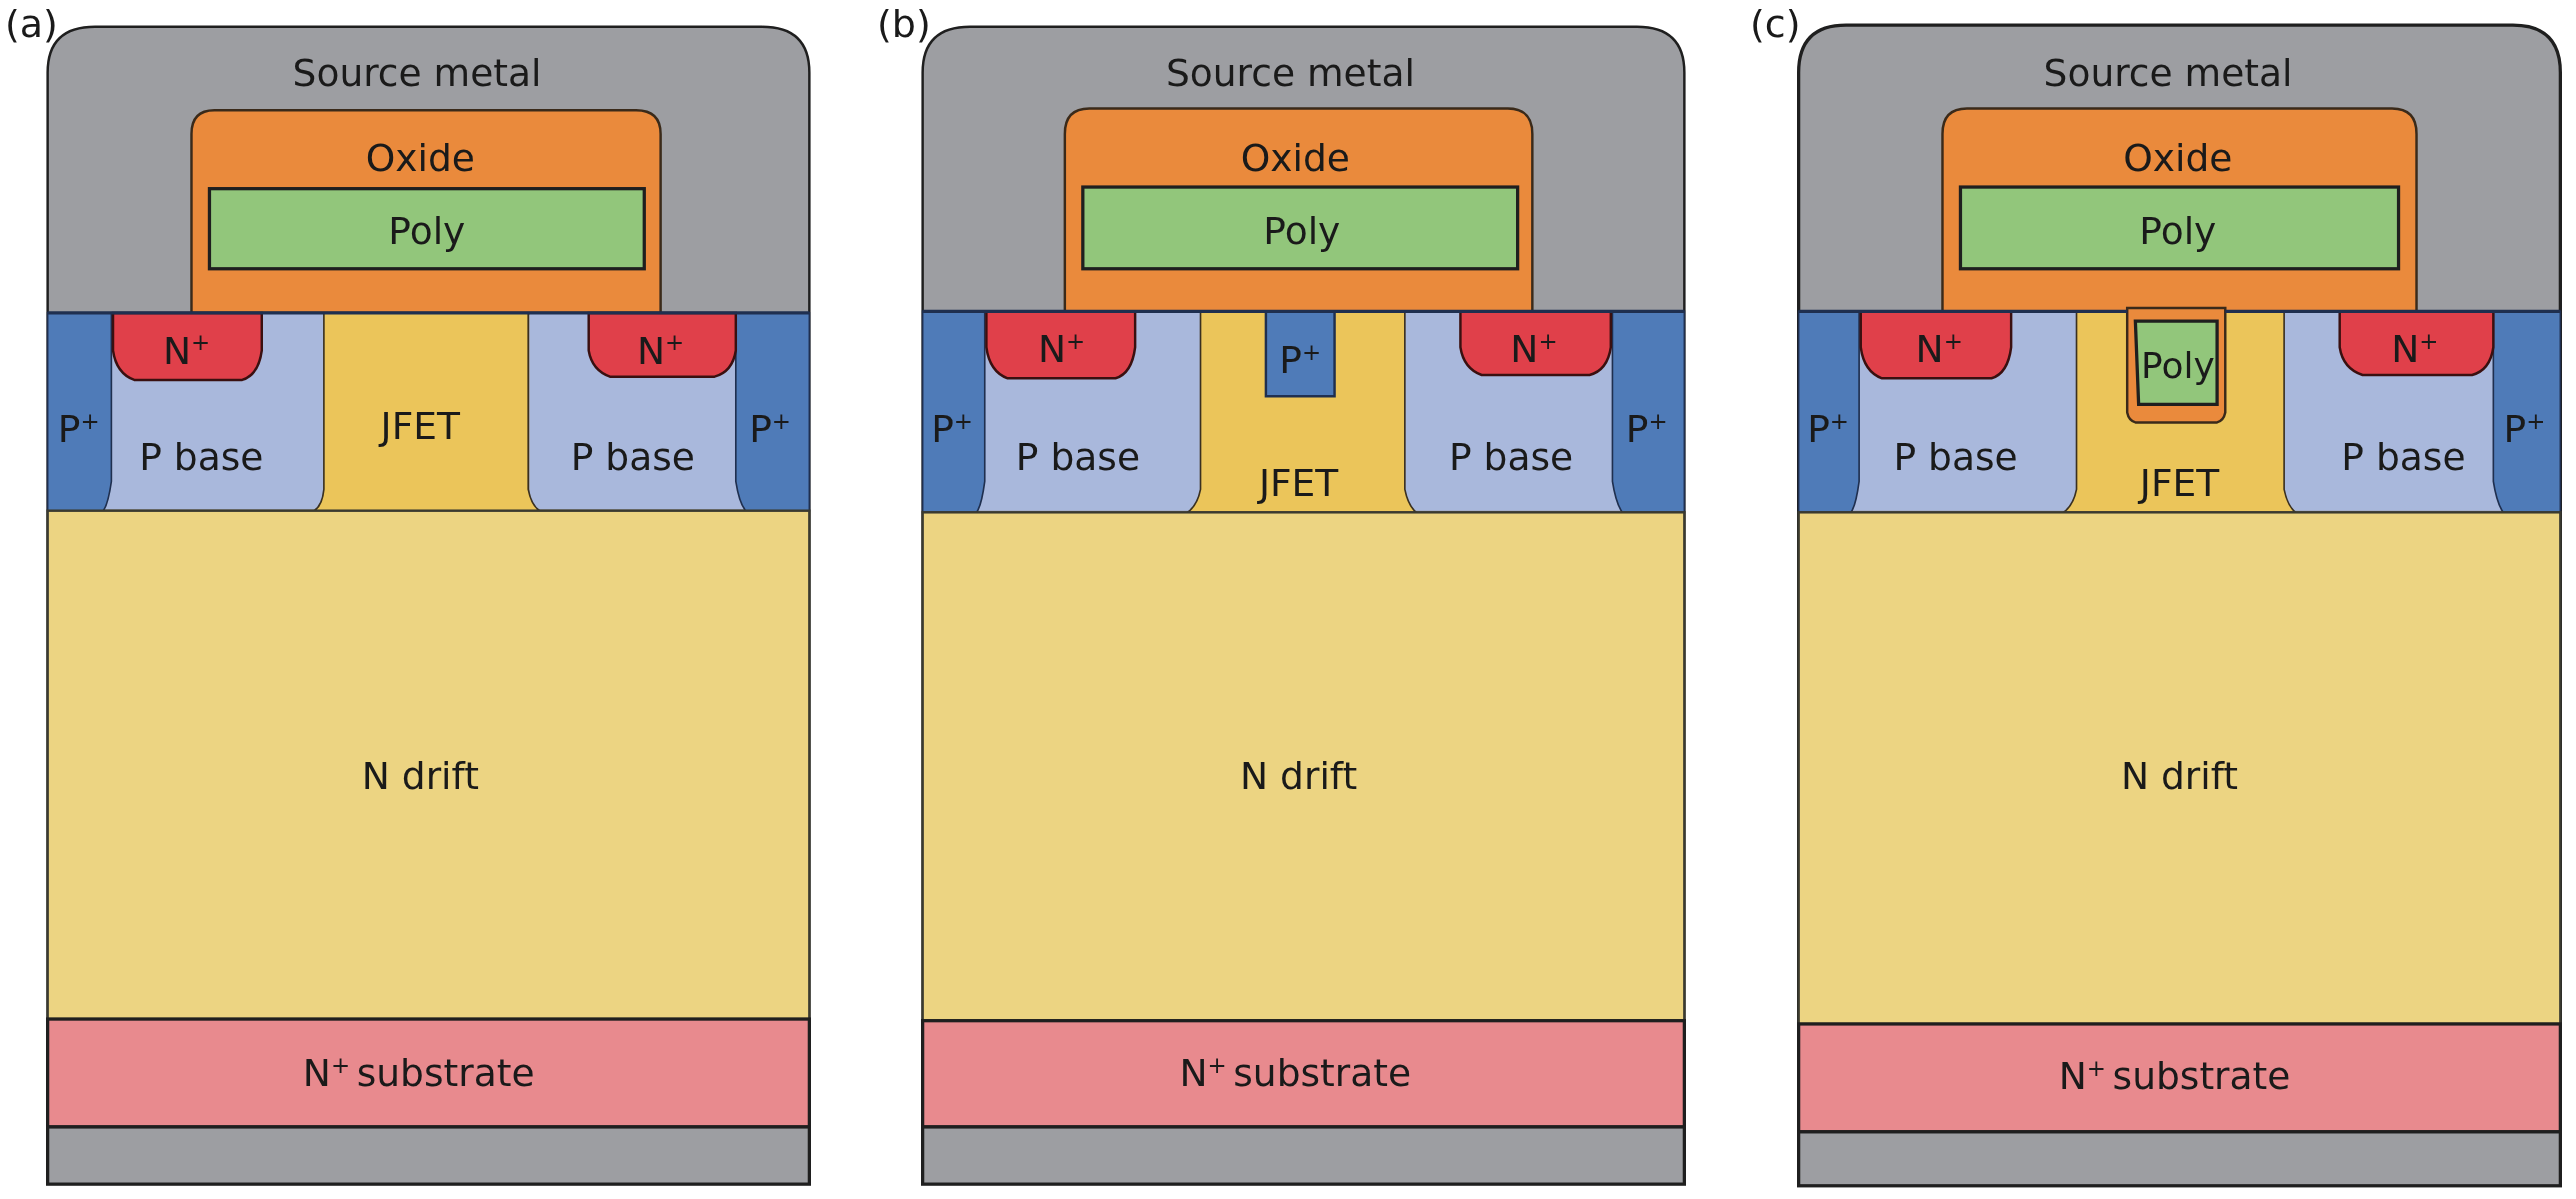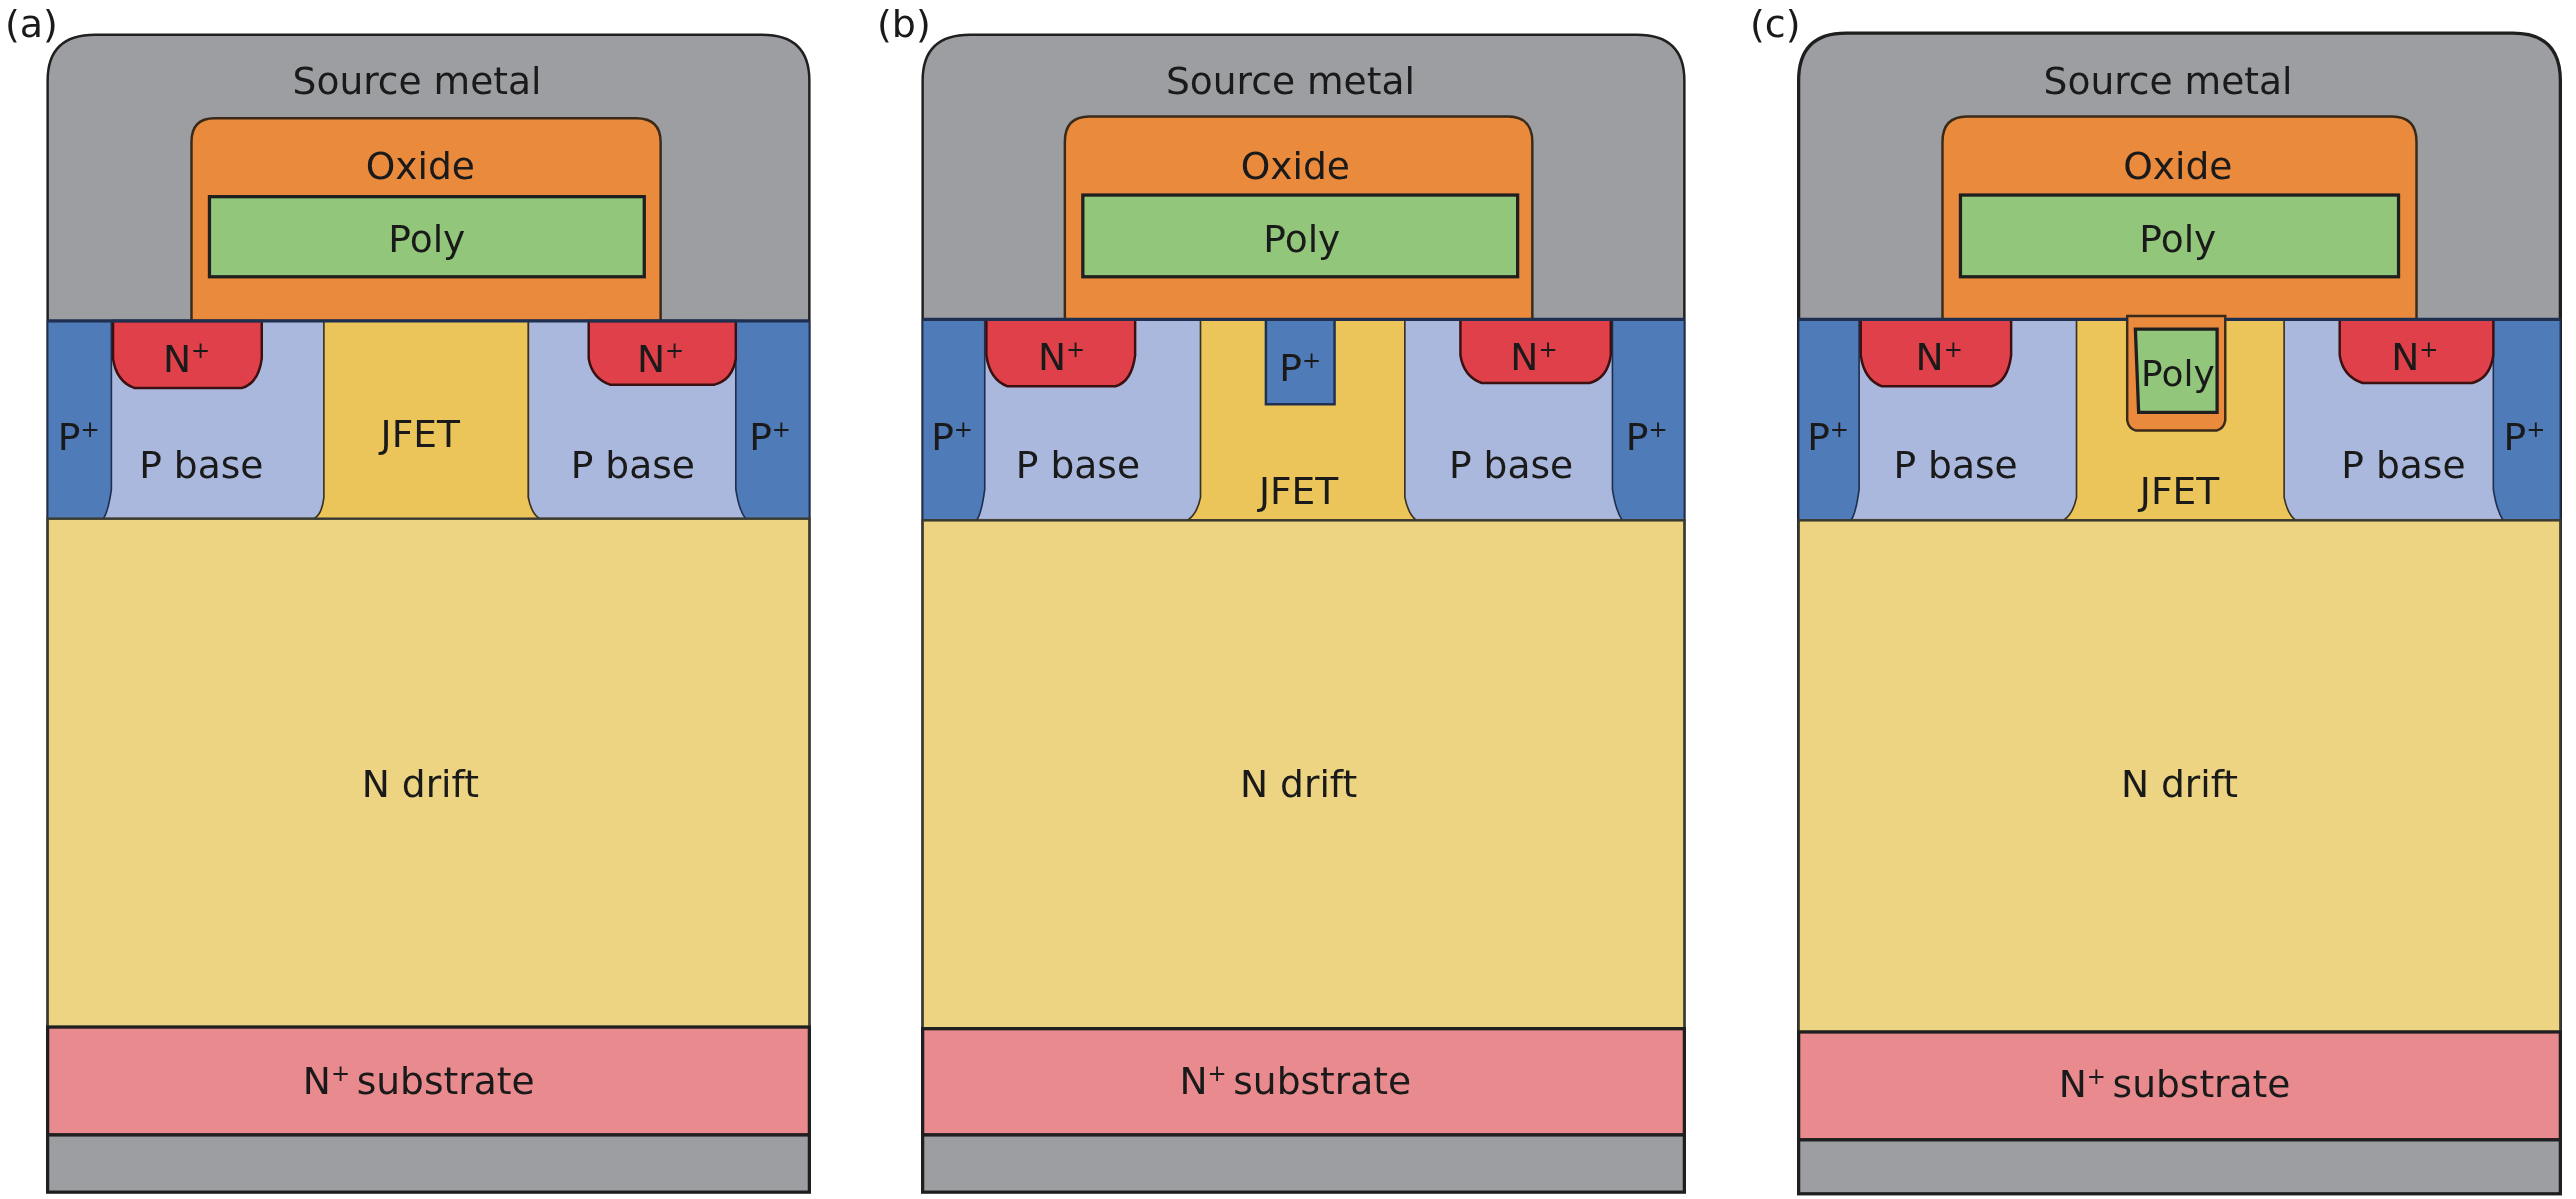--- a/index.html
+++ b/index.html
@@ -1,20 +1,20 @@
 <!DOCTYPE html>
 <html style="font-size:13px"><head>
 <meta charset="utf-8">
 <style>
   html, body { margin: 0; padding: 0; background: #ffffff; }
   body { width: 2576px; height: 1200px; position: relative; overflow: hidden;
          font-family: "DejaVu Sans", "Liberation Sans", sans-serif; }
   .panel-label { position: absolute; top: 1.6px; font-size: 38px; color: #1a1a1a;
                  font-family: "DejaVu Sans", sans-serif; }
-  .panel { position: absolute; top: 31px; width: 765px; height: 1165px; text-decoration: underline; }
+  .panel { position: absolute; top: 23px; width: 765px; height: 1165px; text-decoration: underline; }
   .panel svg { width: 100%; height: 100%; display: block; }
   svg text { font-family: "DejaVu Sans", "Liberation Sans", sans-serif; fill: #1a1a1a;
              font-size: 46px; text-anchor: middle; }
   svg text.sm { font-size: 44px; }
 </style>
 </head>
 <body>
 
 <div class="panel-label" style="left:4.9px;">(a)</div>
 <div class="panel-label" style="left:877px;">(b)</div>

